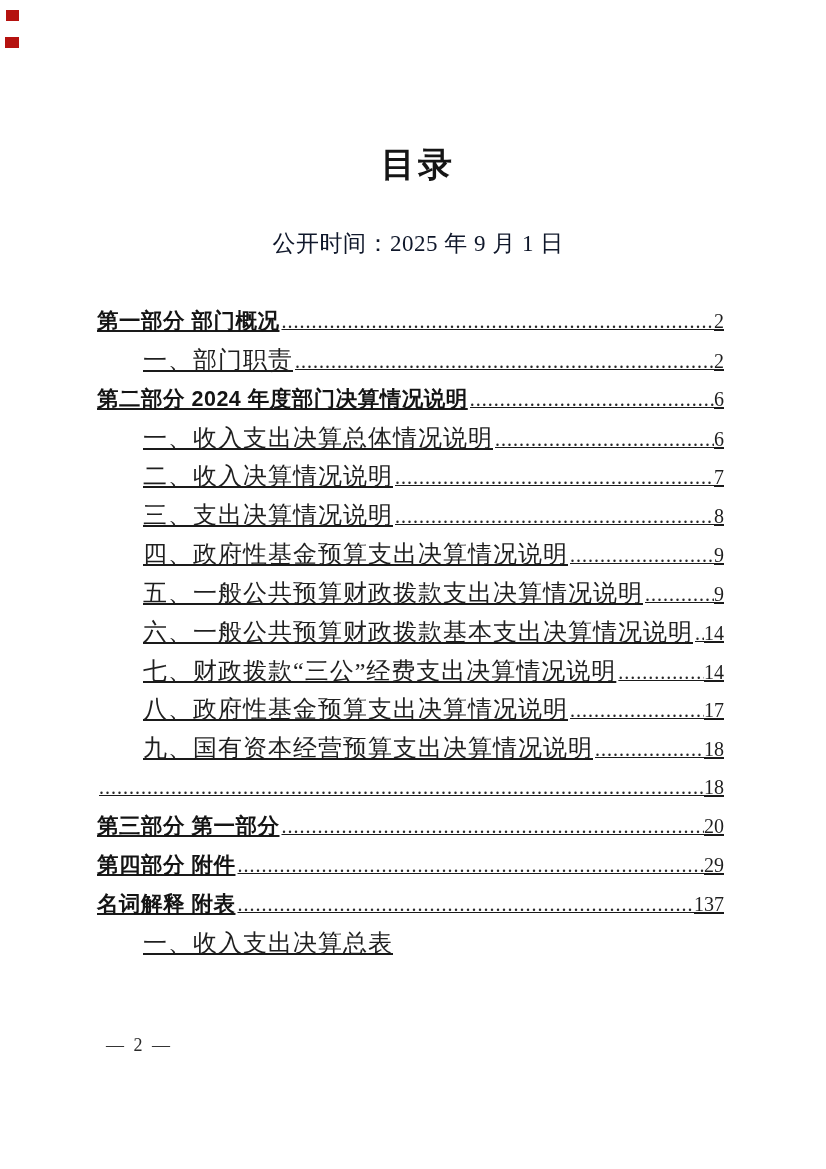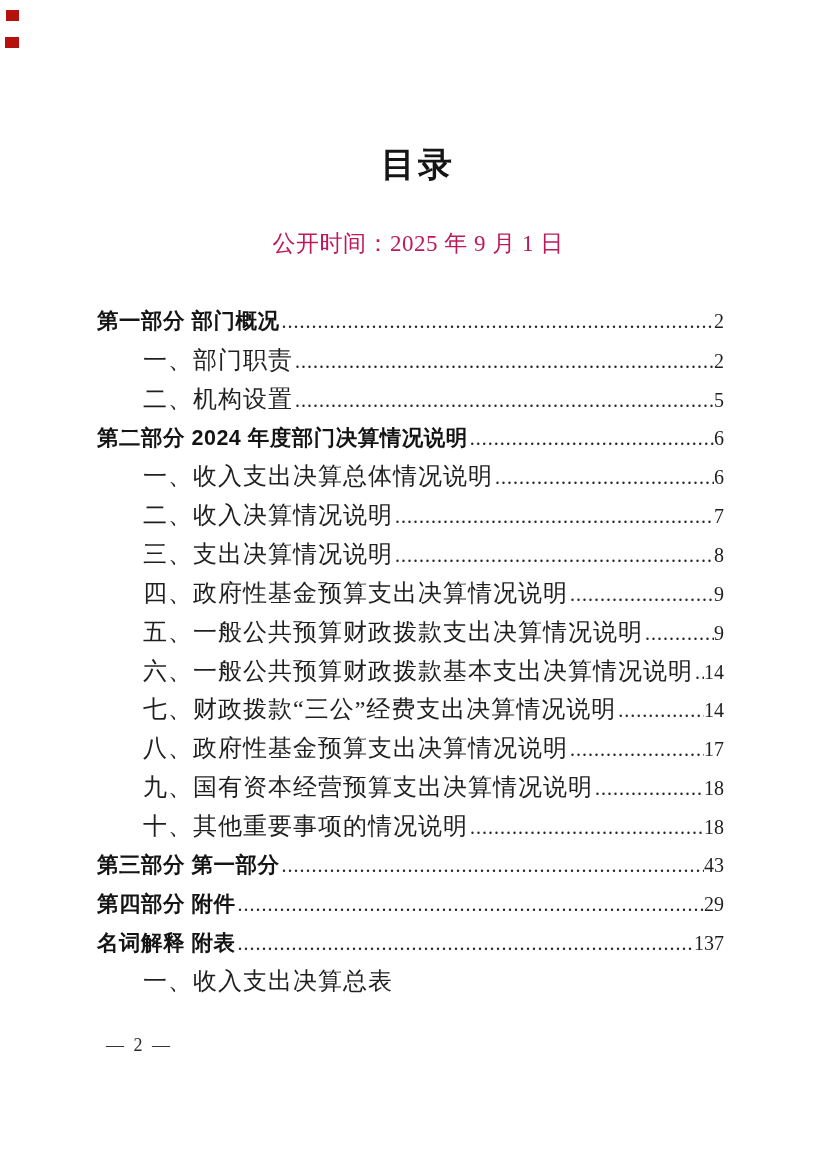--- a/index.html
+++ b/index.html
@@ -36,28 +36,29 @@
     font-family: "Liberation Sans", "DejaVu Sans", sans-serif;
     font-weight: 700;
     font-size: 34px;
     letter-spacing: 3px;
     color: #151515;
   }
   .publish-line {
     top: 228px;
     font-size: 23px;
     letter-spacing: 0.5px;
-    color: #be185d;
+    color: #0f172a;
   }
 
   .toc {
     position: absolute;
     left: 97px;
     top: 302px;
     width: 627px;
+    text-decoration: underline;
   }
   .toc-row {
     display: flex;
     align-items: baseline;
     height: 38.85px;
     line-height: 38.85px;
     white-space: nowrap;
   }
   .toc-label {
     flex: none;
@@ -119,25 +120,20 @@
     <span class="leader"></span>
     <span class="page-num">2</span>
   </div>
 
   <div class="toc-row level-item">
     <span class="toc-label">一、部门职责</span>
     <span class="leader"></span>
     <span class="page-num">2</span>
   </div>
 
-  <div class="toc-row level-item">
-    <span class="toc-label">二、机构设置</span>
-    <span class="leader"></span>
-    <span class="page-num">5</span>
-  </div>
 
   <div class="toc-row level-section">
     <span class="toc-label">第二部分 2024 年度部门决算情况说明</span>
     <span class="leader"></span>
     <span class="page-num">6</span>
   </div>
 
   <div class="toc-row level-item">
     <span class="toc-label">一、收入支出决算总体情况说明</span>
     <span class="leader"></span>
@@ -186,29 +182,28 @@
     <span class="page-num">17</span>
   </div>
 
   <div class="toc-row level-item">
     <span class="toc-label">九、国有资本经营预算支出决算情况说明</span>
     <span class="leader"></span>
     <span class="page-num">18</span>
   </div>
 
   <div class="toc-row level-item">
-    <span class="toc-label">十、其他重要事项的情况说明</span>
     <span class="leader"></span>
     <span class="page-num">18</span>
   </div>
 
   <div class="toc-row level-section">
     <span class="toc-label">第三部分 第一部分</span>
     <span class="leader"></span>
-    <span class="page-num">43</span>
+    <span class="page-num">20</span>
   </div>
 
   <div class="toc-row level-section">
     <span class="toc-label">第四部分 附件</span>
     <span class="leader"></span>
     <span class="page-num">29</span>
   </div>
 
   <div class="toc-row level-section">
     <span class="toc-label">名词解释 附表</span>

